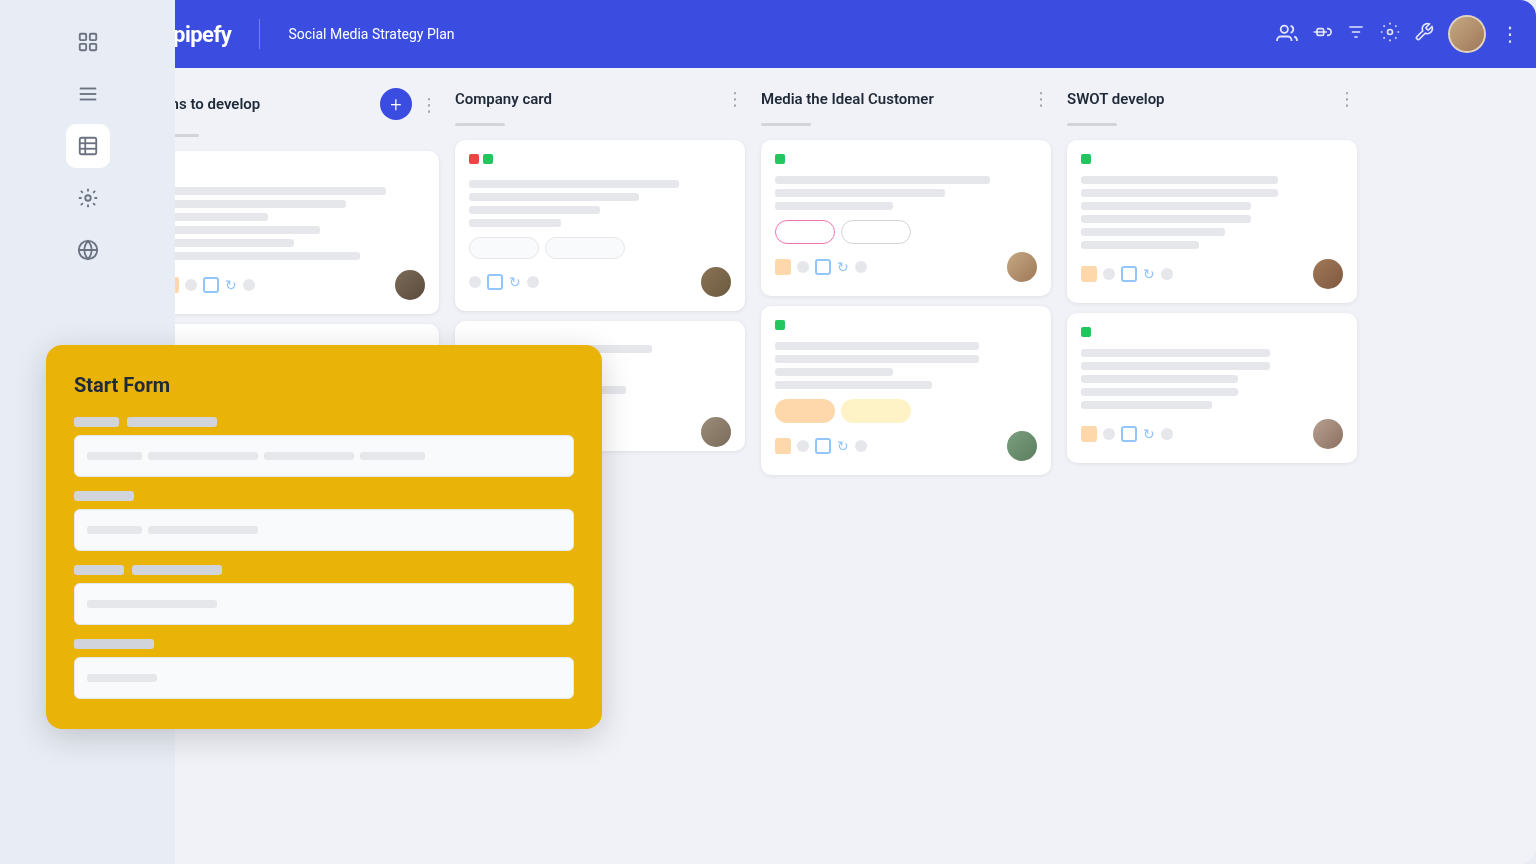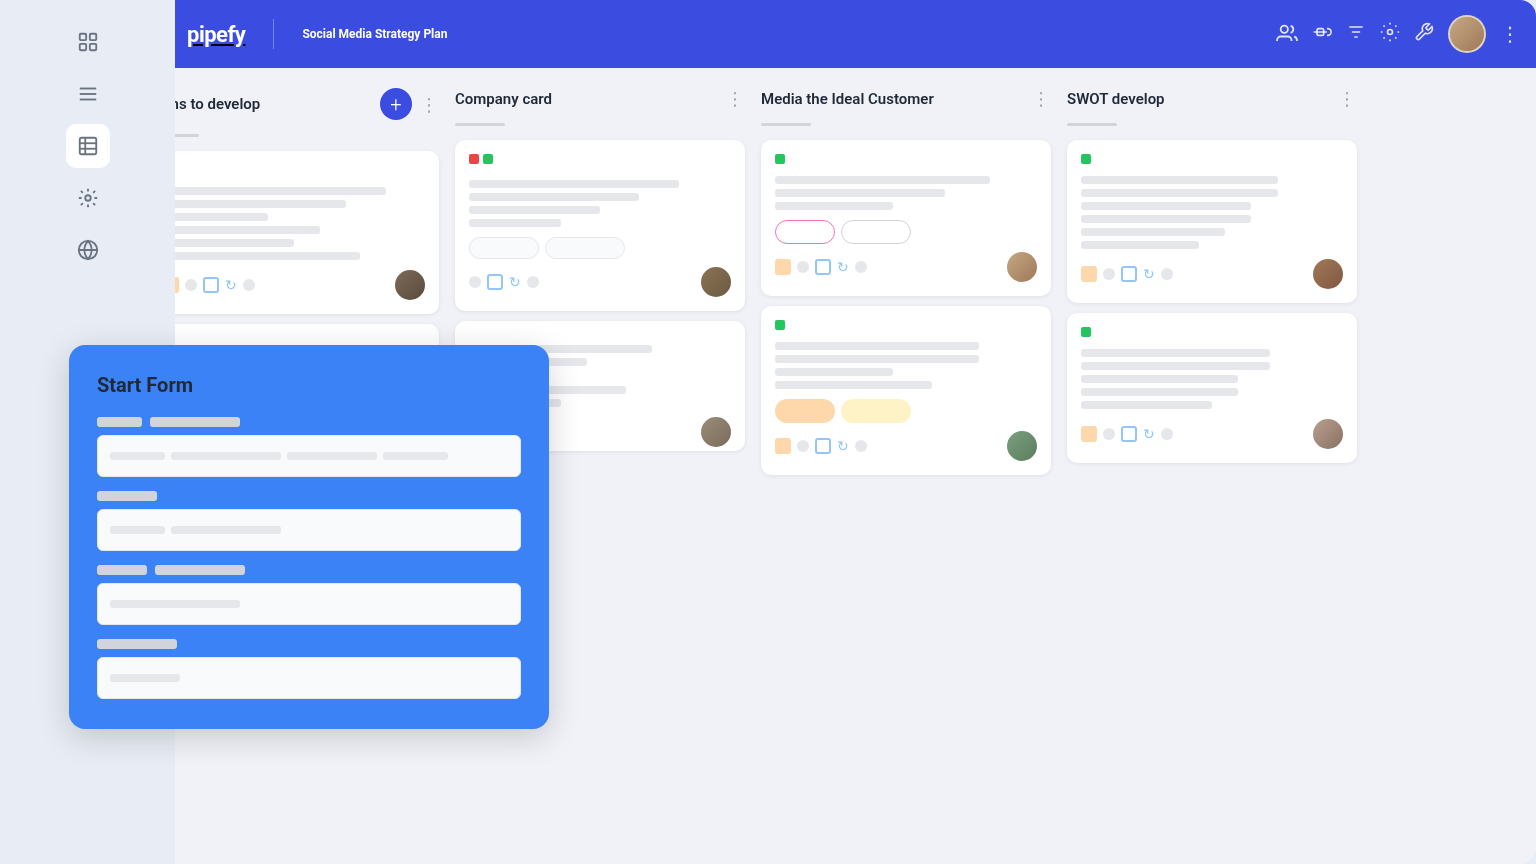--- a/index.html
+++ b/index.html
@@ -61,22 +61,22 @@
       gap: 12px;
     }
     .logo-divider {
       width: 1px;
       height: 30px;
       background: rgba(255,255,255,0.3);
       margin: 0 16px;
     }
     .header-title {
       color: white;
-      font-size: 12px;
-      font-weight: 700;
+      font-size: 14px;
+      font-weight: 400;
     }
     .header-actions {
       position: absolute;
       right: 16px;
       top: 50%;
       transform: translateY(-50%);
       display: flex;
       align-items: center;
       gap: 14px;
     }
@@ -228,24 +228,24 @@
 
     .badges-row {
       display: flex;
       gap: 6px;
       margin: 8px 0;
     }
 
     
     .start-form-overlay {
       position: absolute;
-      left: 69px;
+      left: 46px;
       top: 345px;
-      width: 480px;
-      background: #3b82f6;
+      width: 556px;
+      background: #eab308;
       border-radius: 16px;
       box-shadow: 0 8px 32px rgba(0,0,0,0.18);
       overflow: hidden;
       z-index: 100;
     }
     .start-form-content {
       padding: 28px 28px 16px;
     }
     .start-form-title {
       font-size: 20px;
@@ -288,22 +288,21 @@
       cursor: pointer;
       display: flex;
       align-items: center;
       justify-content: center;
     }
 
     
     .pipefy-logo {
       display: flex;
       align-items: center;
-      gap: 14px;
-      text-decoration: underline;
+      gap: 0;
     }
     .pipe-icon {
       display: flex;
       gap: 2px;
       margin-right: 4px;
     }
     .pipe-bar {
       width: 4px;
       height: 20px;
       background: white;

